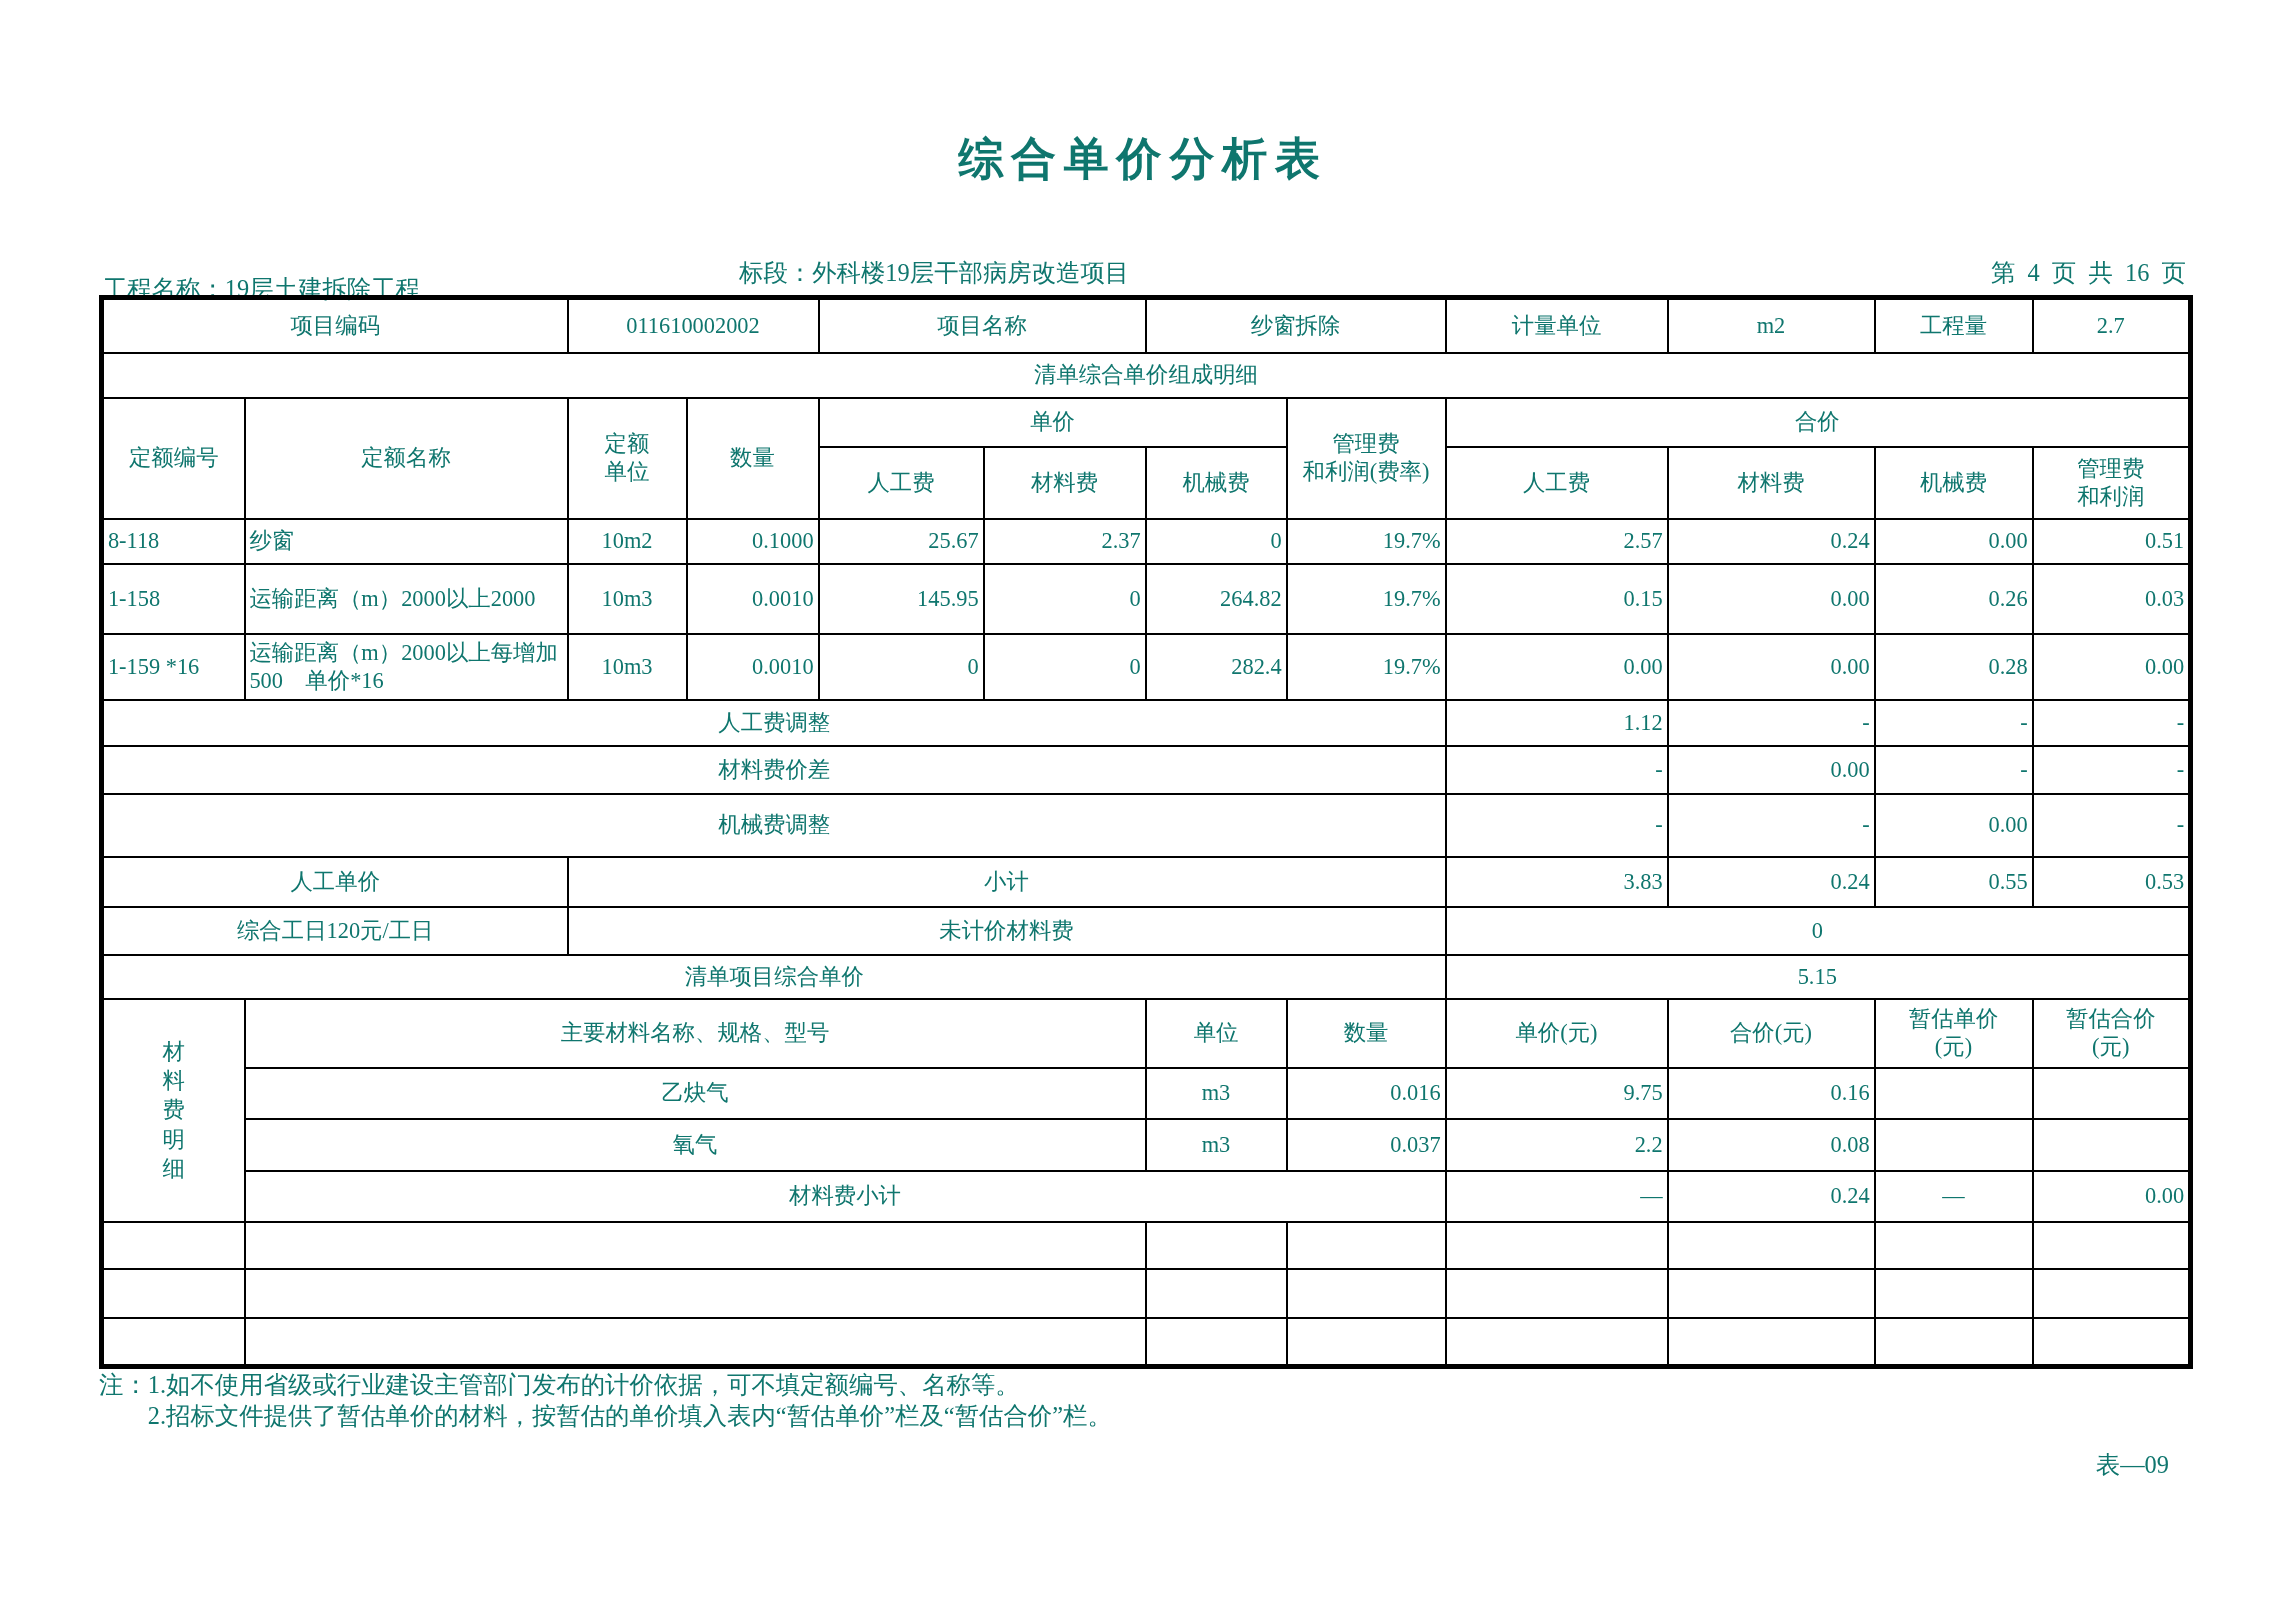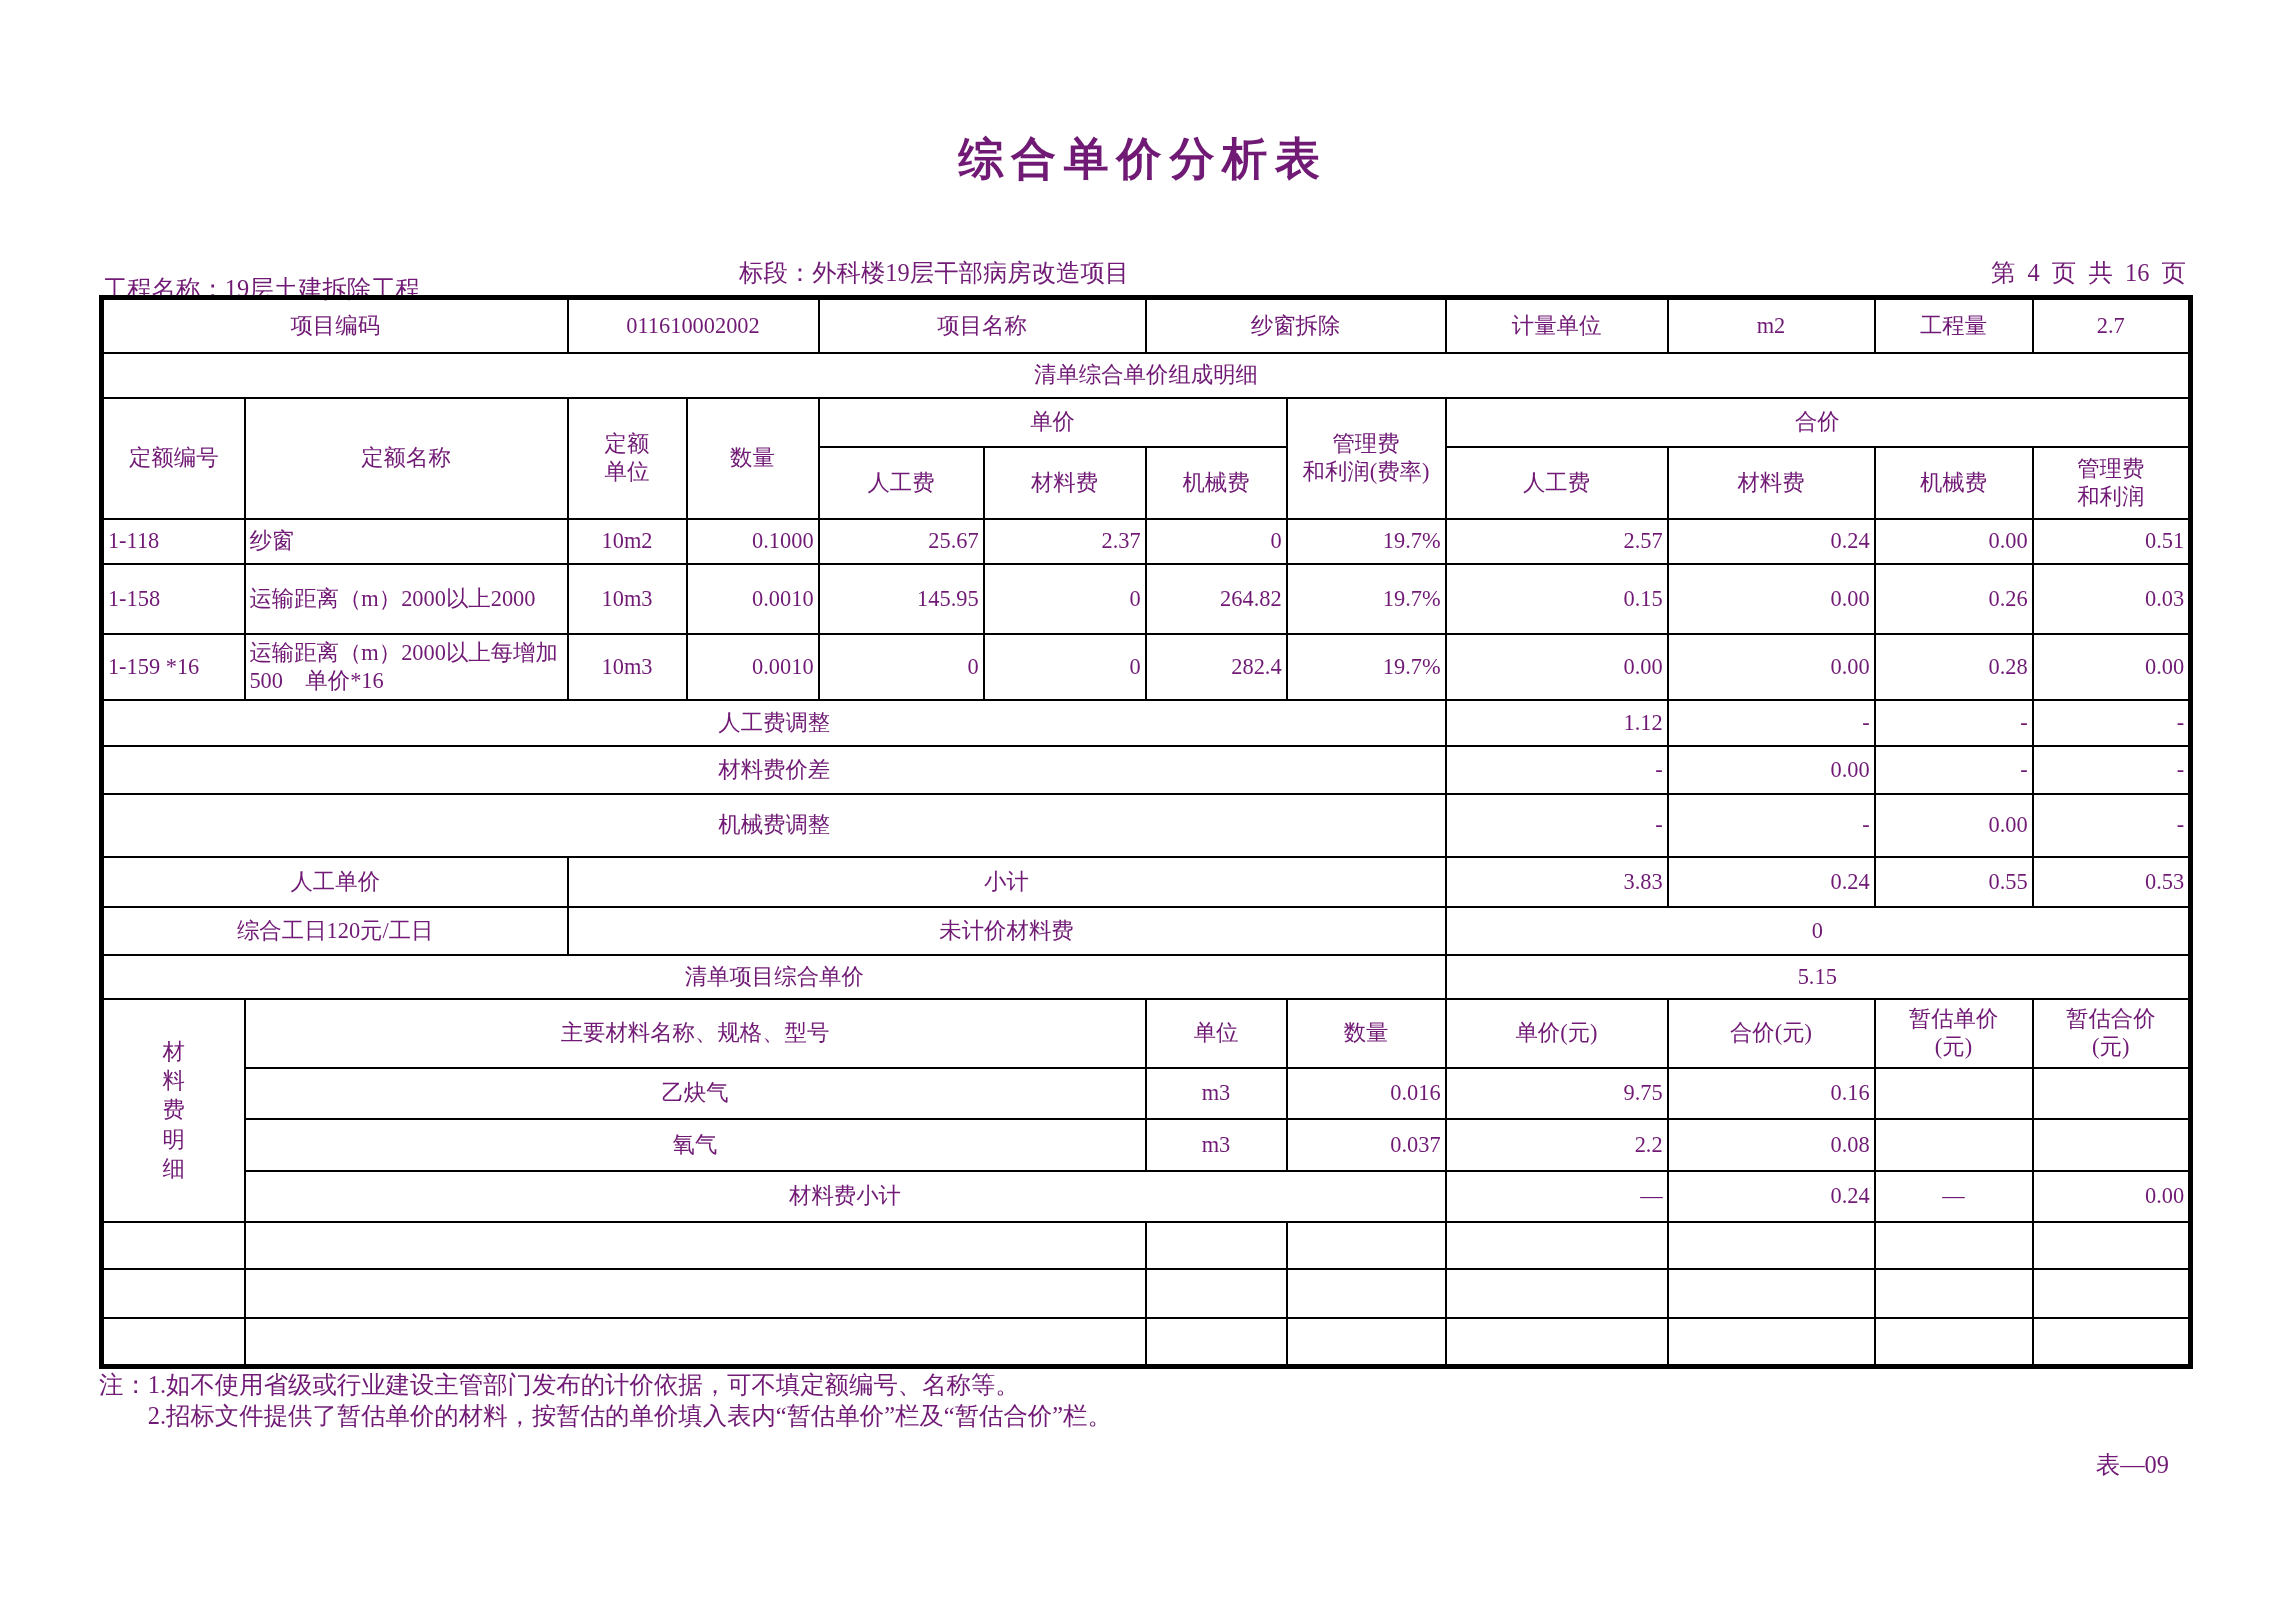--- a/index.html
+++ b/index.html
@@ -1,18 +1,18 @@
 <!DOCTYPE html>
 <html><head>
 <meta charset="utf-8">
 <style>
   html,body{margin:0;padding:0;background:#888;}
   #page{
     position:relative;width:2286px;height:1620px;background:#ffffff;
-    font-family:"Liberation Serif","DejaVu Serif",serif;color:#701a75;
+    font-family:"Liberation Serif","DejaVu Serif",serif;color:#0f766e;
     overflow:hidden;
   }
   #doc-title{
     position:absolute;top:129px;left:0;width:100%;
     text-align:center;font-size:45px;font-weight:600;letter-spacing:7.8px;
   }
   #caption-row{
     position:absolute;top:257px;left:99px;width:2089px;height:33px;
     font-size:24.4px;
   }
@@ -106,21 +106,21 @@
       <td class="c">材料费</td>
       <td class="c">机械费</td>
       <td class="c">人工费</td>
       <td class="c">材料费</td>
       <td class="c">机械费</td>
       <td class="c pre">管理费
 和利润</td>
     </tr>
 
     <tr style="height:45px">
-      <td class="l">1-118</td>
+      <td class="l">8-118</td>
       <td class="l">纱窗</td>
       <td class="c">10m2</td>
       <td class="r">0.1000</td>
       <td class="r">25.67</td>
       <td class="r">2.37</td>
       <td class="r">0</td>
       <td class="r">19.7%</td>
       <td class="r">2.57</td>
       <td class="r">0.24</td>
       <td class="r">0.00</td>

